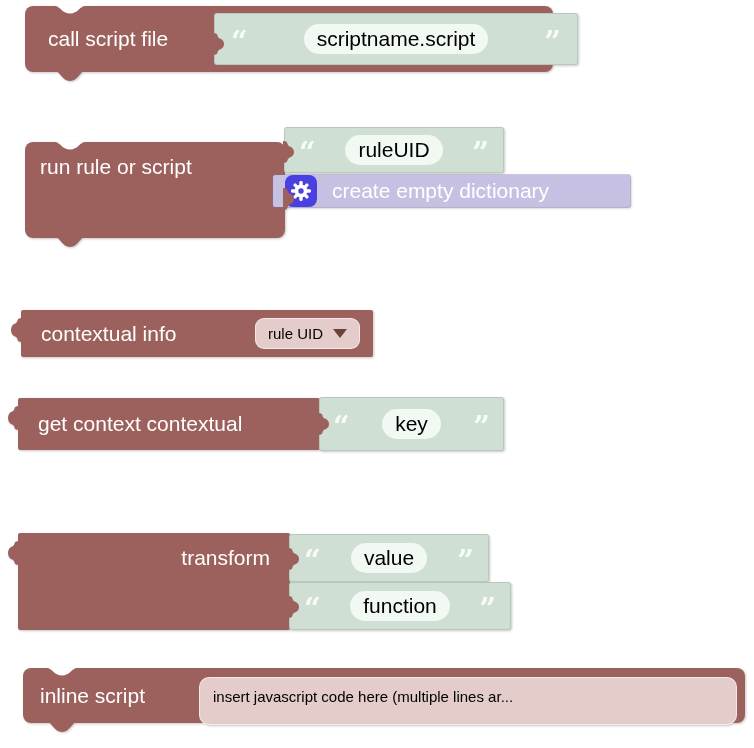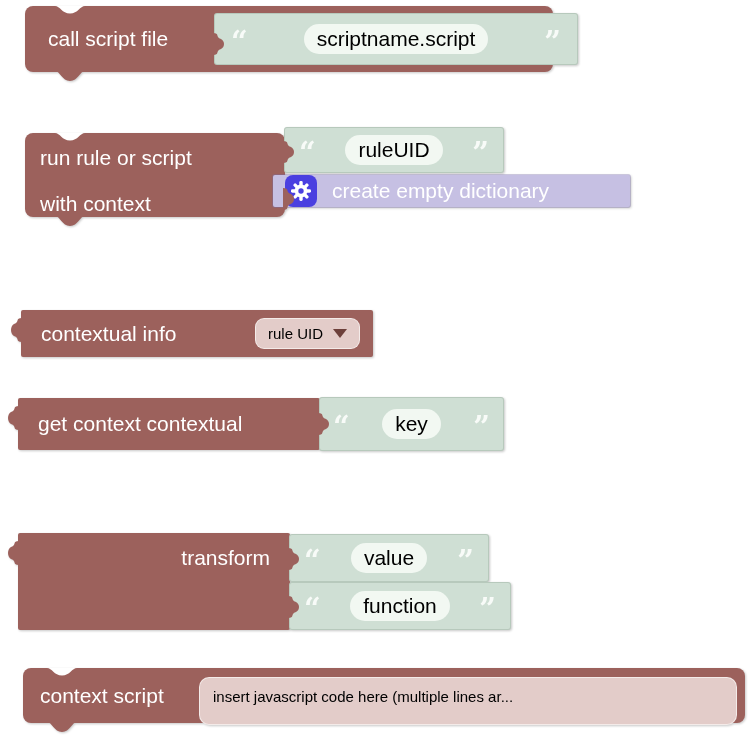--- a/index.html
+++ b/index.html
@@ -98,33 +98,32 @@
     <span class="q">”</span>
   </div>
   <div class="tab-in" style="left:188px;top:26px;">
     <svg viewBox="0 0 13 24">
         <path d="M0 1 C7 1 2 5 8 7 C12 9 12 15 8 17 C2 19 7 23 0 23 Z"></path>
       </svg>
   </div>
 </div>
 
 <div class="block" style="left:25px;top:125px;width:605px;height:93px;">
-  <div class="body r8" style="left:0;top:8px;width:260px;height:84px;">
+  <div class="body r8" style="left:0;top:17px;width:260px;height:96px;">
     <div class="notch-top" style="left:30px;">
       <svg viewBox="0 0 30 9">
           <path d="M0 0 C5 0 7 7.5 15 7.5 C23 7.5 25 0 30 0 Z"></path>
         </svg>
     </div>
     <div class="bump" style="left:30px;">
       <svg viewBox="0 0 30 11">
           <path d="M0 0 C5 0 7 10 15 10 C23 10 25 0 30 0 Z"></path>
         </svg>
     </div>
     <div class="lbl" style="left:15px;top:0;line-height:50px;">run rule or script</div>
-    <div class="lbl" style="left:15px;top:46px;line-height:50px;">with context</div>
   </div>
   <div class="green" style="left:260px;top:3px;width:190px;height:44px;padding:0 14px;">
     <span class="q">“</span>
     <span class="pill">ruleUID</span>
     <span class="q">”</span>
   </div>
   <div class="purple" style="left:248px;top:50px;width:345px;height:32px;">
     <span class="gear-badge">
       <svg viewBox="0 0 22 22" width="22" height="22">
         <g class="fill-white">
@@ -227,16 +226,16 @@
     <div class="notch-top" style="left:24px;">
       <svg viewBox="0 0 30 9">
           <path d="M0 0 C5 0 7 7.5 15 7.5 C23 7.5 25 0 30 0 Z"></path>
         </svg>
     </div>
     <div class="bump" style="left:24px;">
       <svg viewBox="0 0 30 11">
           <path d="M0 0 C5 0 7 10 15 10 C23 10 25 0 30 0 Z"></path>
         </svg>
     </div>
-    <div class="lbl" style="left:17px;top:0;line-height:55px;">context script</div>
+    <div class="lbl" style="left:17px;top:0;line-height:55px;">inline script</div>
     <div class="pinkfield bigfield">insert javascript code here (multiple lines ar...</div>
   </div>
 </div>
 
 </body></html>

